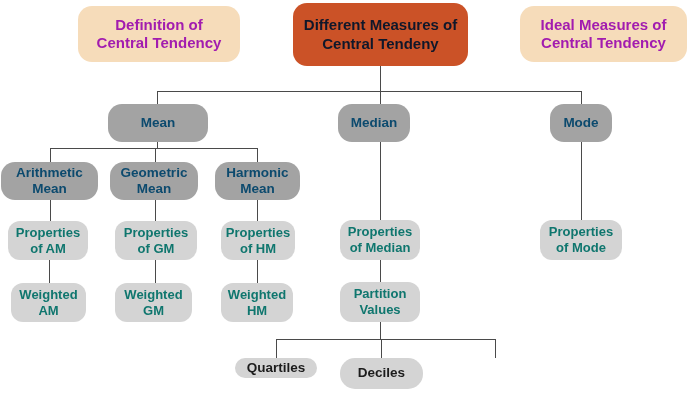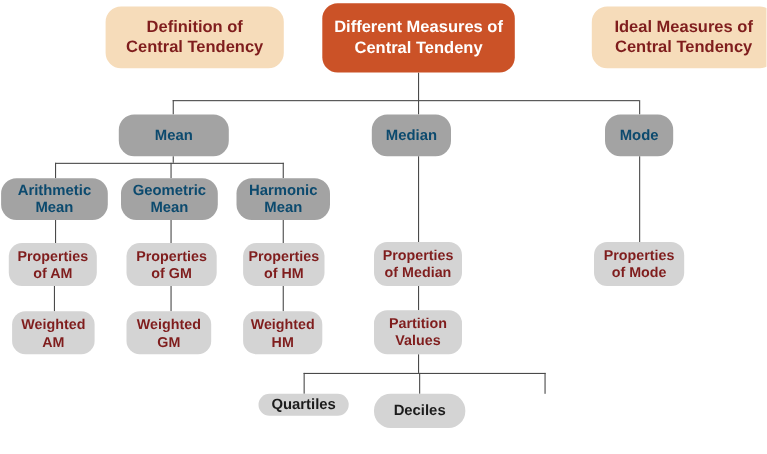--- a/index.html
+++ b/index.html
@@ -5,24 +5,24 @@
   html,body{margin:0;padding:0;background:#ffffff;}
   .stage{
     position:relative;width:697px;height:413px;background:#ffffff;
     font-family:"Liberation Sans",sans-serif;overflow:hidden;
   }
   .node{
     position:absolute;display:flex;align-items:center;justify-content:center;
     text-align:center;font-weight:bold;white-space:pre-line;line-height:1.22;
     box-sizing:border-box;
   }
-  .peach{background:#f6dcba;color:#7f1d1d;border-radius:14px;font-size:15px;margin-left:18px;}
-  .orange{background:#cb5227;color:#ffffff;border-radius:14px;font-size:15px;}
+  .peach{background:#f6dcba;color:#a21caf;border-radius:14px;font-size:15px;}
+  .orange{background:#cb5227;color:#0f172a;border-radius:14px;font-size:15px;}
   .dark{background:#a3a3a3;color:#0c4a6e;border-radius:14px;font-size:13.5px;}
-  .light{background:#d4d4d4;color:#7f1d1d;border-radius:12px;font-size:13px;}
+  .light{background:#d4d4d4;color:#0f766e;border-radius:12px;font-size:13px;}
   .pill{background:#d4d4d4;color:#1c1c1c;border-radius:15px;font-size:13.5px;}
   .edge{position:absolute;background:#4a4a4a;}
 
   
   .n-definition{left:78px;top:6px;width:162px;height:56px;}
   .n-different{left:293px;top:3px;width:175px;height:63px;}
   .n-ideal{left:520px;top:6px;width:167px;height:56px;}
   .n-mean{left:108px;top:104px;width:100px;height:38px;}
   .n-median{left:338px;top:104px;width:72px;height:38px;}
   .n-mode{left:550px;top:104px;width:62px;height:38px;}

